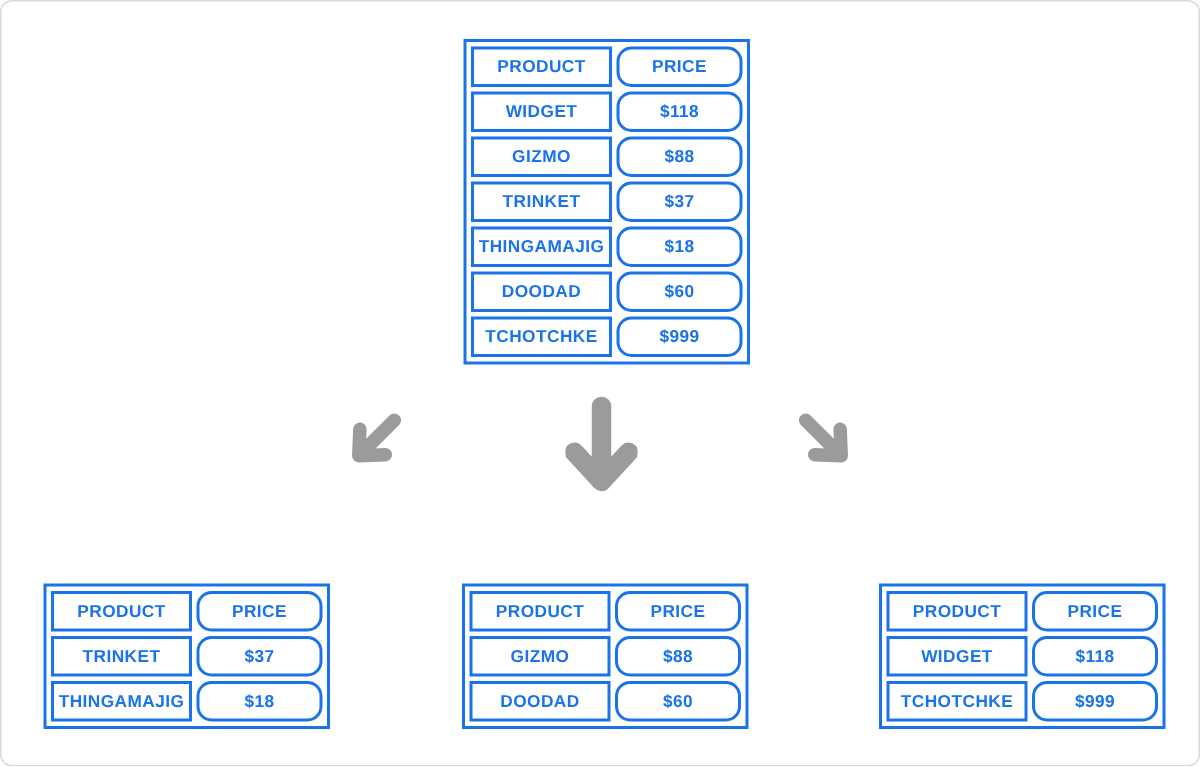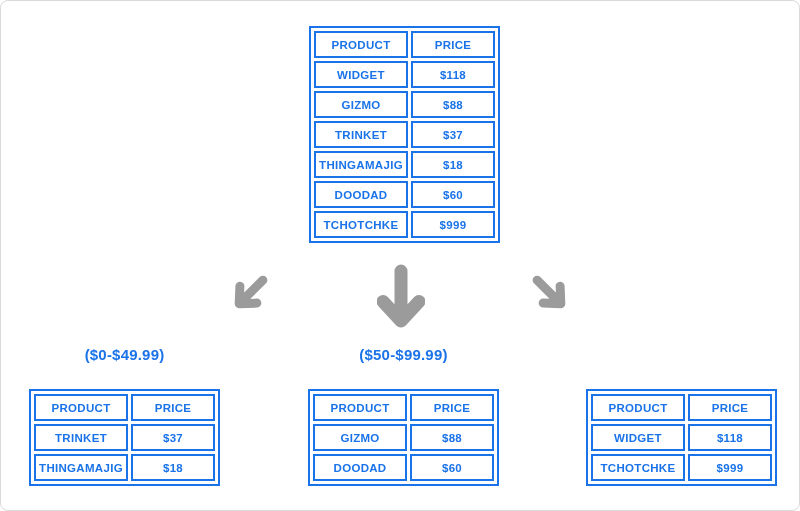--- a/index.html
+++ b/index.html
@@ -35,21 +35,21 @@
     font-weight: bold;
     font-size: 11.5px;
     letter-spacing: 0.3px;
     text-align: center;
     vertical-align: middle;
     height: 27px;
     padding: 0;
     white-space: nowrap;
   }
   td.col-product { width: 94px; }
-  td.col-price  { width: 84px; }
+  td.col-price  { width: 84px; border-radius: 10px; }
 
   .group-label {
     position: absolute;
     width: 191px;
     text-align: center;
     color: var(--accent);
     font-weight: bold;
     font-size: 15px;
     letter-spacing: 0.2px;
   }
@@ -108,22 +108,20 @@
     <svg width="48" height="66" viewBox="0 0 48 66">
       <path d="M24 7 L24 49 M6 37.5 L24 57 L42 37.5" fill="none" stroke="currentColor" stroke-width="13" stroke-linecap="round" stroke-linejoin="round"></path>
     </svg>
   </div>
   <div class="arrow rot-right" style="left:532px; top:269px;">
     <svg width="33" height="45" viewBox="0 0 33 45">
       <path d="M16.5 5 L16.5 33 M4.5 25.5 L16.5 38.5 L28.5 25.5" fill="none" stroke="currentColor" stroke-width="9" stroke-linecap="round" stroke-linejoin="round"></path>
     </svg>
   </div>
 
-  <div class="group-label" style="left:28px; top:345px;">($0-$49.99)</div>
-  <div class="group-label" style="left:307px; top:345px;">($50-$99.99)</div>
 
   <table class="blue" style="left:28px; top:388px;">
     <tbody>
         <tr>
       <td class="col-product">PRODUCT</td>
       <td class="col-price">PRICE</td>
     </tr>
     <tr>
       <td class="col-product">TRINKET</td>
       <td class="col-price">$37</td>

